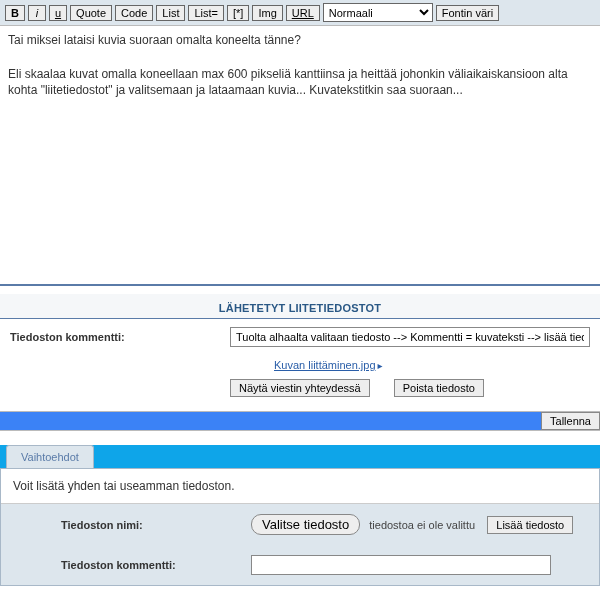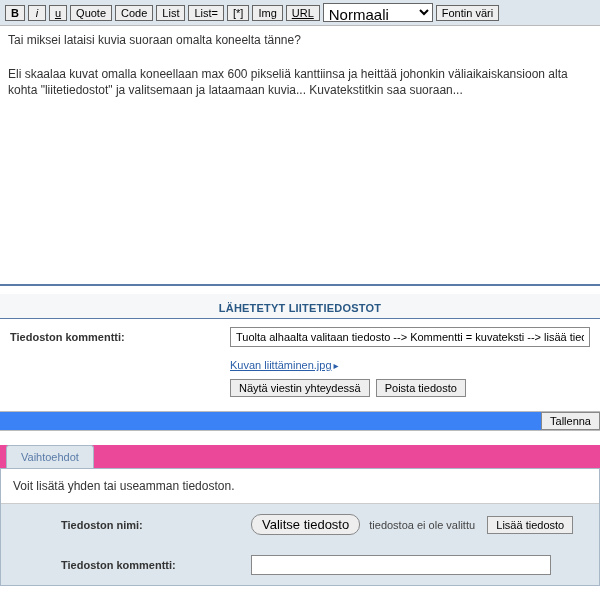--- a/index.html
+++ b/index.html
@@ -2,34 +2,34 @@
 <html><head>
 <meta charset="utf-8">
 <style>
 * { box-sizing: border-box; margin: 0; padding: 0; }
 body { font-family: Verdana, Arial, sans-serif; font-size: 11px; color: #333; background: #fff; }
 .toolbar { background: #dde6ed; padding: 3px 5px; display: flex; align-items: center; gap: 3px; border-bottom: 1px solid #bbb; }
 .tbtn { background: #eee; border: 1px solid #666; padding: 1px 5px; font-size: 11px; font-family: Verdana, Arial, sans-serif; cursor: pointer; min-width: 18px; }
 .tbtn.b { font-weight: bold; }
 .tbtn.i { font-style: italic; }
 .tbtn.u { text-decoration: underline; }
-.tselect { font-size: 15px; background: #fff; border: 1px solid #666; padding: 1px 1px; min-width: 110px; height: 19px; }
+.tselect { font-size: 11px; background: #fff; border: 1px solid #666; padding: 1px 1px; min-width: 110px; height: 19px; }
 .editor { width: 100%; height: 260px; border: none; border-bottom: 2px solid #5a7ba8; padding: 6px 8px; font-family: Verdana, Arial, sans-serif; font-size: 12px; color: #333; resize: none; line-height: 1.4; outline: none; }
 .section-header { background: #f5f7f9; color: #2a5885; font-weight: bold; font-size: 11px; padding: 8px 10px 4px 10px; border-bottom: 1px solid #5a7ba8; margin-top: 6px; letter-spacing: 0.2px; text-align: center; }
 .form-row { display: flex; padding: 8px 10px; align-items: center; }
 .form-row .label { width: 220px; font-weight: bold; font-size: 11px; }
 .form-row .field { flex: 1; }
 .textinput { border: 1px solid #888; padding: 3px 5px; font-size: 11px; width: 100%; background: #fff; font-family: Verdana, Arial, sans-serif; }
 .filelink-row { padding: 4px 10px 4px 230px; }
-.filelink { color: #2a5ea8; text-decoration: underline; font-size: 11px; }
+.filelink { color: #2a5ea8; text-decoration: underline; font-size: 11px; margin-left: 44px; }
 .arrow { color: #2a5ea8; font-size: 10px; margin-left: 2px; }
-.actions-row { padding: 4px 10px 10px 230px; display: flex; gap: 6px; }
+.actions-row { padding: 4px 10px 10px 230px; display: flex; gap: 24px; }
 .action-btn { background: #eee; border: 1px solid #888; padding: 2px 8px; font-size: 11px; font-family: Verdana, Arial, sans-serif; cursor: pointer; }
 .save-bar { background: #3b82f6; text-align: right; border-top: 1px solid #bbb; border-bottom: 1px solid #bbb; margin-top: 4px; }
-.tabs { margin-top: 14px; padding: 0 6px; display: flex; gap: 4px; background: #ec4899; }
+.tabs { margin-top: 14px; padding: 0 6px; display: flex; gap: 4px; background: #0ea5e9; }
 .tab { background: #dde6ed; border: 1px solid #a8b8c8; border-bottom: none; padding: 5px 14px; font-size: 11px; color: #5a7ba8; cursor: pointer; border-radius: 3px 3px 0 0; }
 .tab.active { background: #fff; color: #333; position: relative; top: 1px; }
 .tab-panel { border: 1px solid #a8b8c8; background: #dde6ed; padding: 0; }
 .panel-desc { padding: 10px 12px; font-size: 12px; color: #333; background: #fff; border-bottom: 1px solid #ccc; }
 .panel-row { display: flex; padding: 10px 12px; align-items: center; margin-left: 48px; }
 .panel-row .label { width: 190px; font-weight: bold; font-size: 11px; }
 .file-btn { background: #eee; border: 1px solid #888; border-radius: 10px; padding: 2px 10px; font-size: 13px; cursor: pointer; font-family: Verdana, Arial, sans-serif; }
 .file-status { font-size: 11px; color: #444; margin-left: 6px; }
 .panel-input { border: 1px solid #888; padding: 3px 5px; font-size: 11px; width: 300px; background: #fff; font-family: Verdana, Arial, sans-serif; }
 </style>

